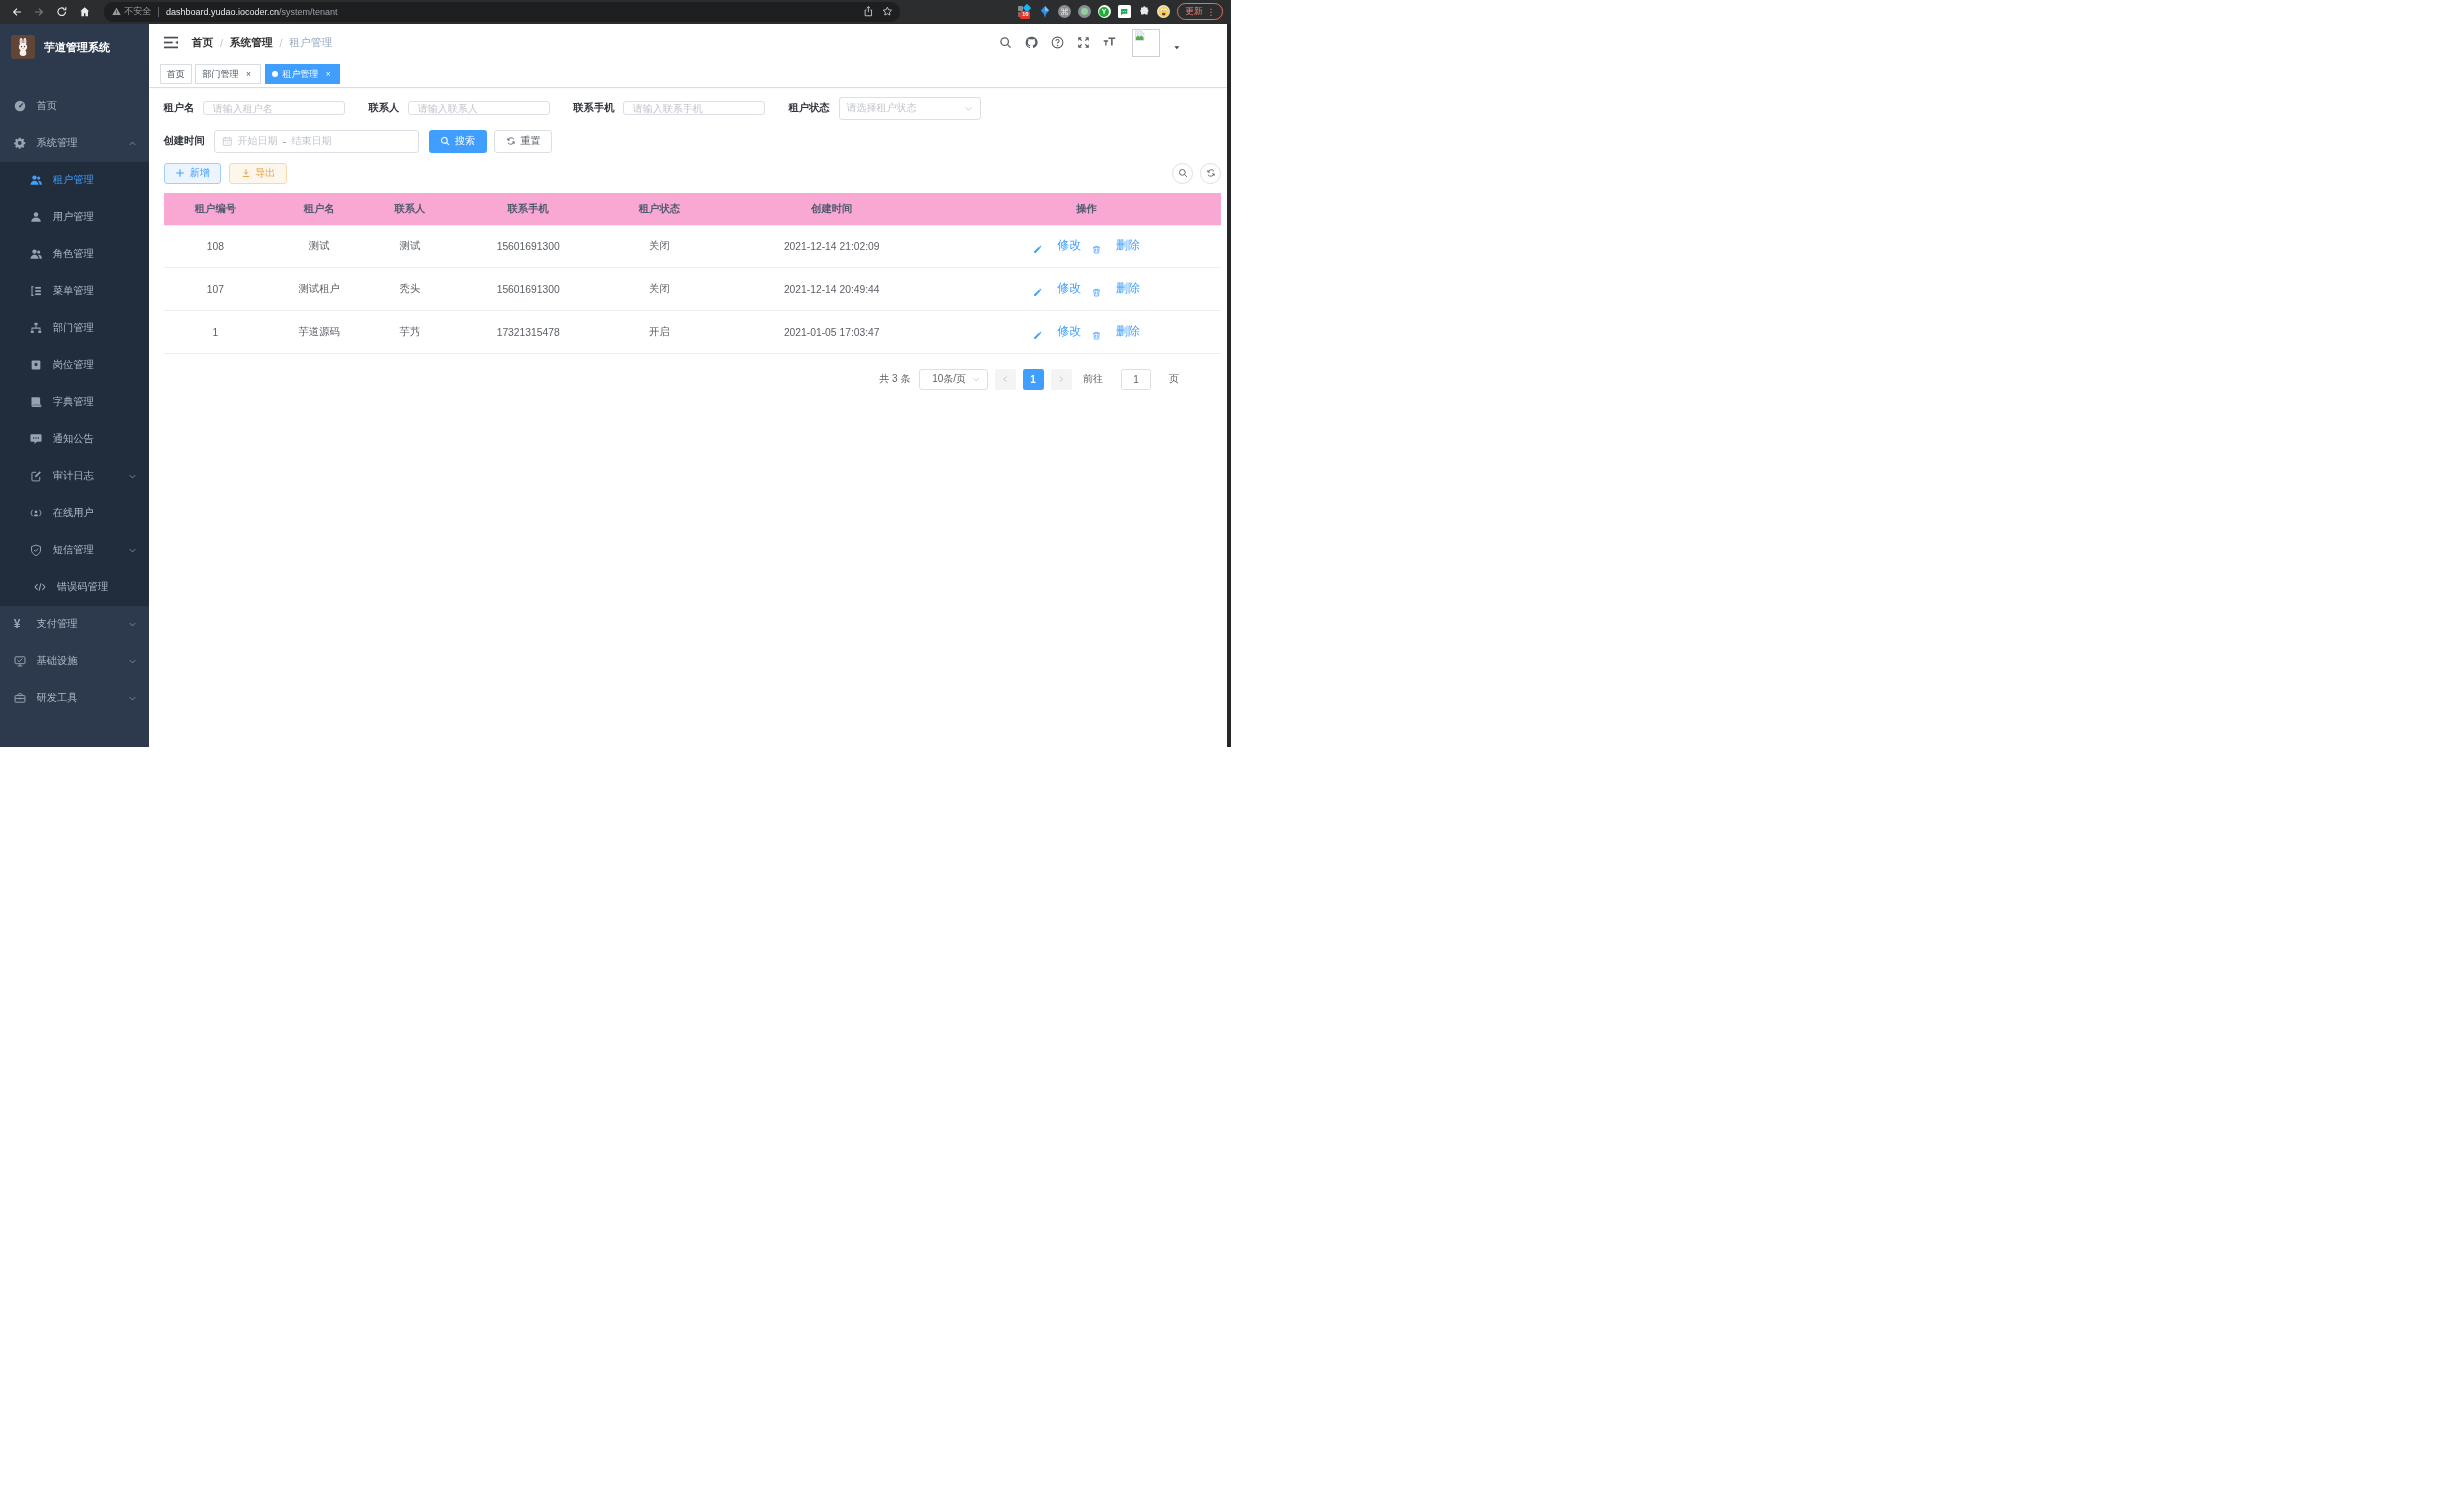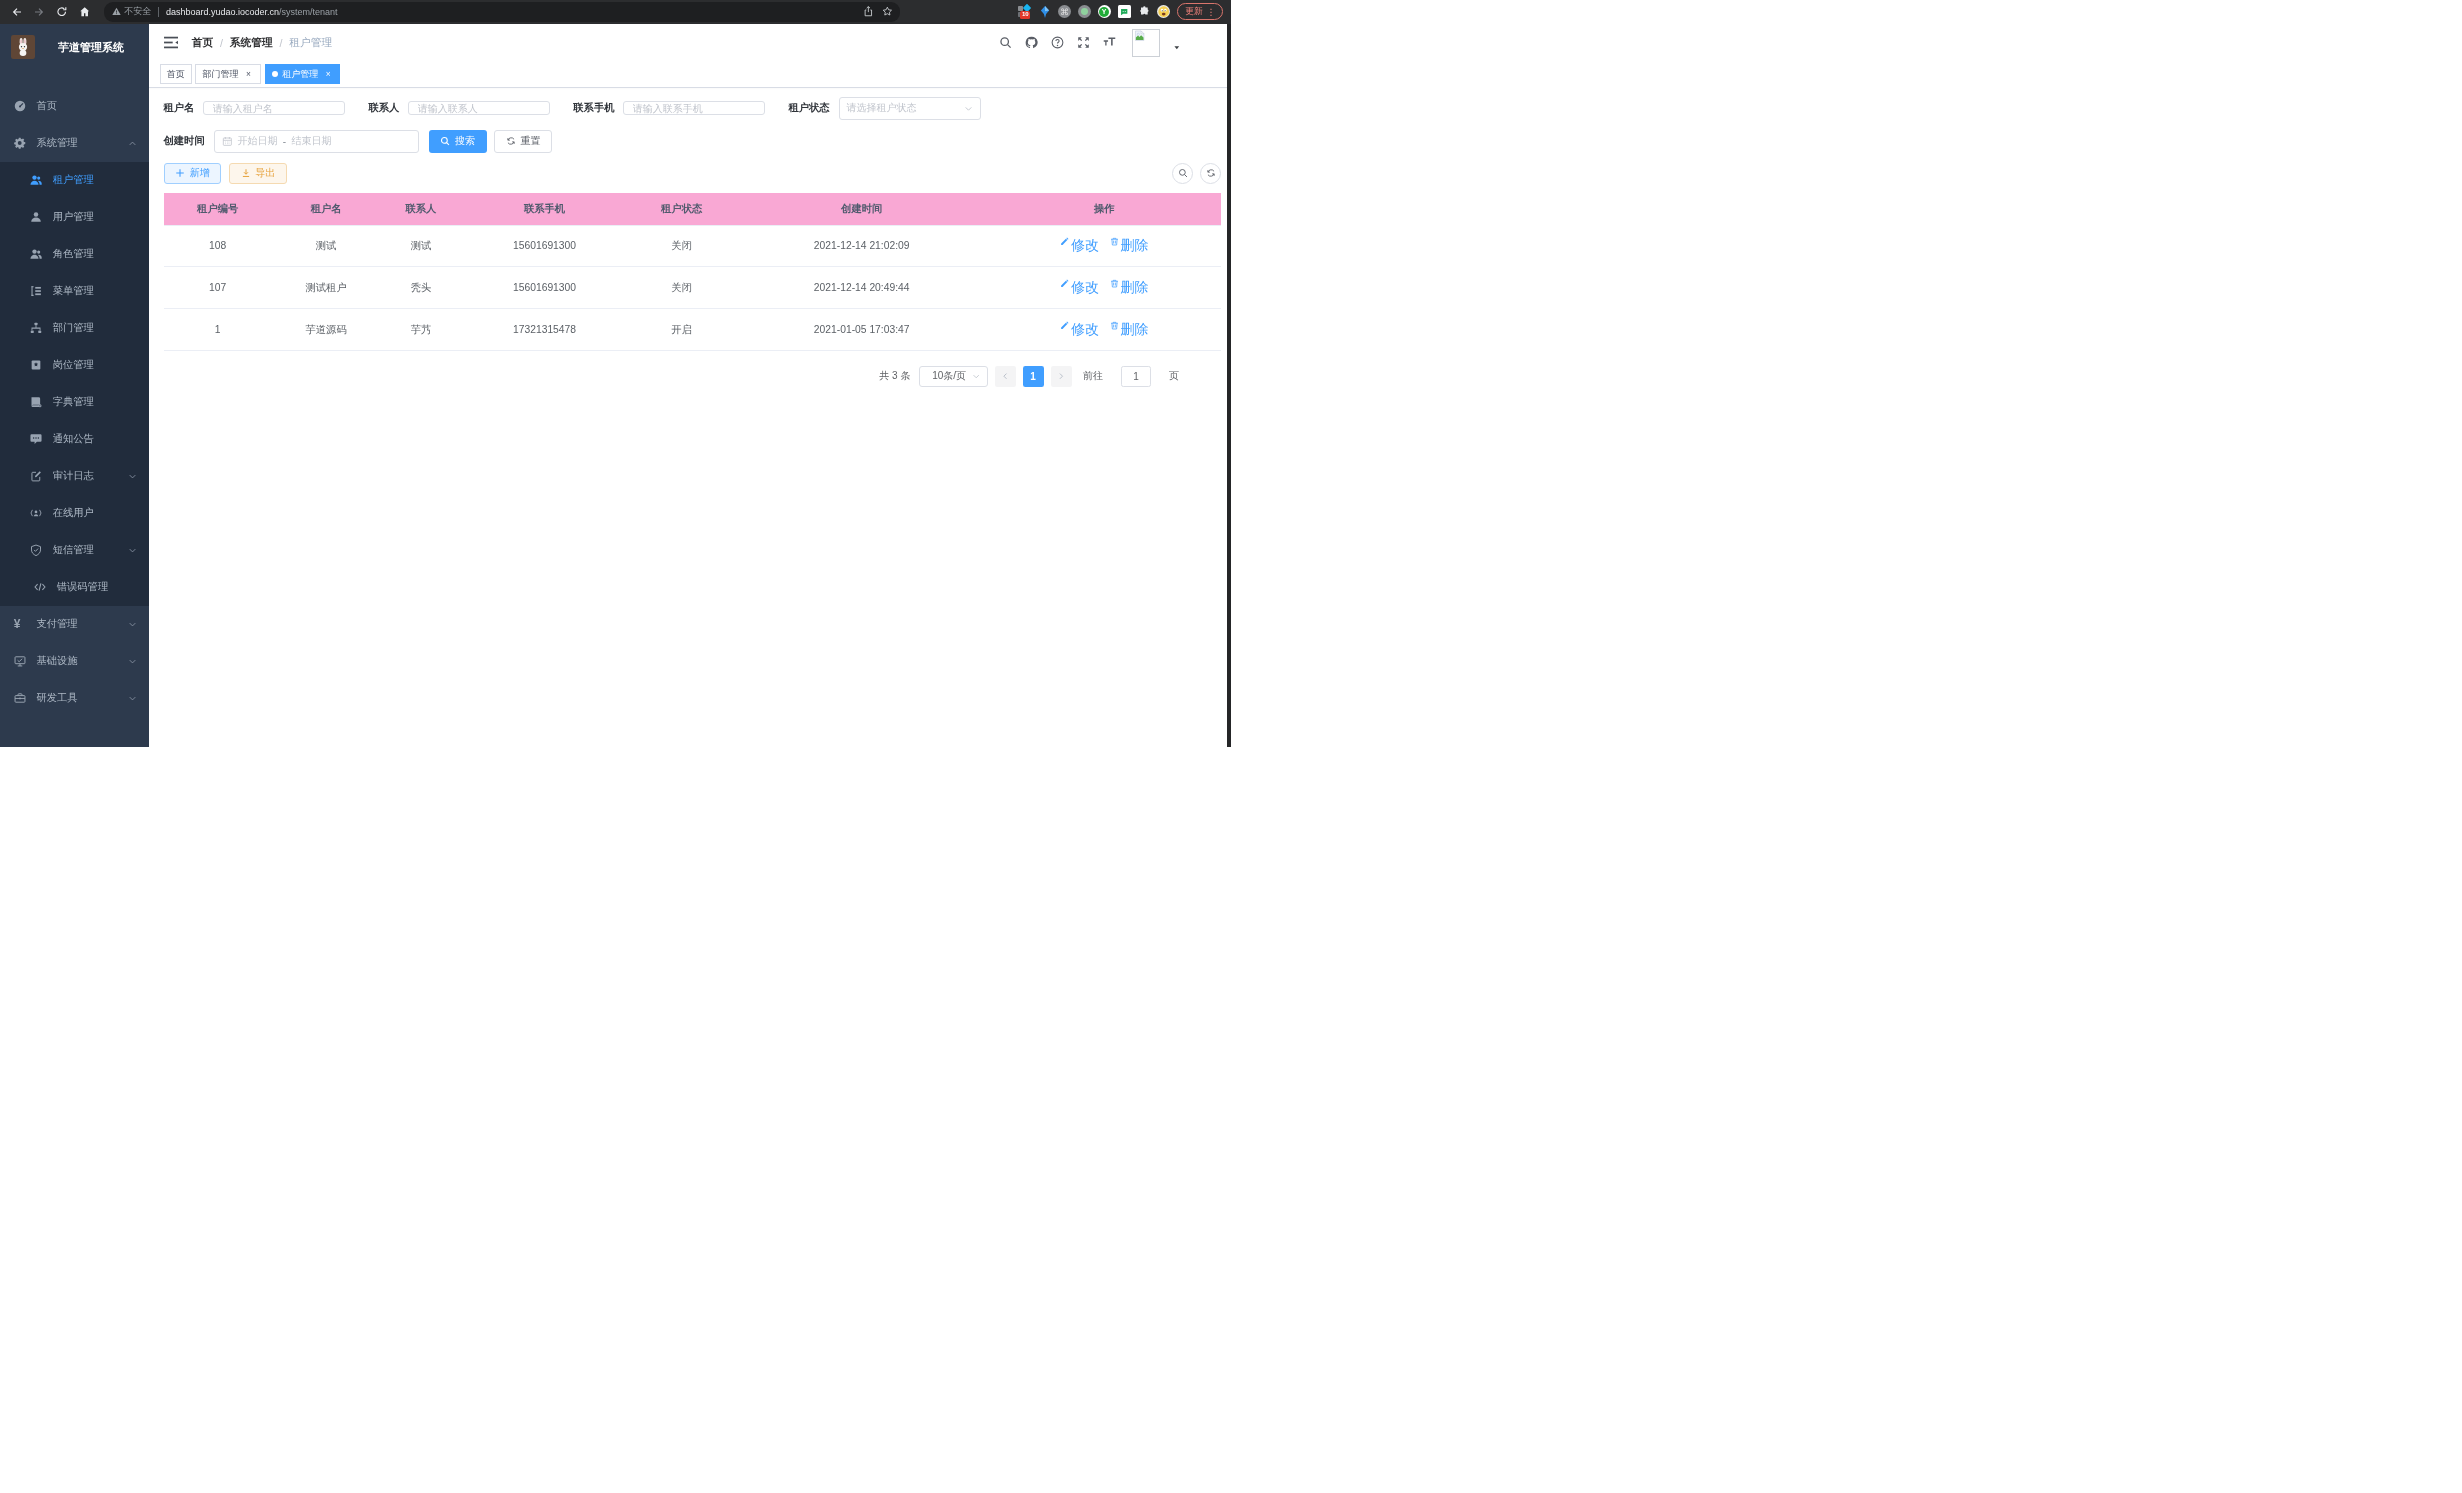--- a/index.html
+++ b/index.html
@@ -38,21 +38,21 @@
   .ext.emoji{border-radius:50%;background:#e9e9e9;}
   .update-pill{display:flex;align-items:center;gap:3.8px;border:1.1px solid #d9756c;color:#ee8079;border-radius:8.4px;padding:1.5px 6.9px;font-size:8.8px;flex:0 0 auto;}
   .update-pill .dots{letter-spacing:0;font-size:9px;color:#ee8079;}
 
   
   .app{display:flex; height:723px;}
   .right-edge{position:absolute;right:0;top:23.6px;width:3.8px;height:723px;background:#252628;z-index:40;}
 
   
   .sidebar{width:149px; background:var(--sidebar-bg); flex:0 0 auto; color:#bfcbd9; overflow:hidden;}
-  .logo-row{height:47px; display:flex; align-items:center; padding-left:11.4px; gap:23px;}
+  .logo-row{height:47px; display:flex; align-items:center; padding-left:11.4px; gap:9px;}
   .logo-img{width:23.6px;height:23.6px;border-radius:2.3px;background:#5f4636;display:flex;align-items:center;justify-content:center;overflow:hidden;}
   .logo-title{color:#fff;font-size:11px;font-weight:bold;}
   .menu{margin-top:17px;}
   .mi{height:37px; display:flex; align-items:center; font-size:10.3px; color:#aeb9c6; cursor:pointer; position:relative;}
   .mi .ic{width:12px;height:12px;margin-right:10.7px;color:#98a3b1;flex:0 0 auto;}
   .mi.lv1{padding-left:13.7px;}
   .mi.lv2{padding-left:30px;background:var(--submenu-bg);}
   .mi.lv3{padding-left:34px;background:var(--submenu-bg);}
   .mi .chev{position:absolute;right:12px;width:9px;height:9px;color:#8b96a6;}
   .mi.active{color:var(--primary);}
@@ -103,21 +103,21 @@
   .btn-warnl{background:#fdf6ec;border-color:#f5dab1;color:var(--warning);height:21px;}
   .toolbar-row{display:flex;align-items:center;margin-top:2.3px;}
   .round-btns{margin-left:auto;display:flex;gap:6.9px;}
   .rbtn{width:21px;height:21px;border:0.8px solid #dcdfe6;border-radius:50%;display:flex;align-items:center;justify-content:center;color:#5a5e66;cursor:pointer;background:#fff;}
   .rbtn .ric{width:10px;height:10px;}
 
   
   table.grid{width:100%;border-collapse:collapse;margin-top:9px;font-size:10.3px;}
   table.grid th{background:#f9a8d4;color:#4f5a6d;font-weight:bold;padding:9px 0;text-align:center;border-bottom:0.8px solid #ebeef5;}
   table.grid td{color:#5b6066;padding:11.4px 0;text-align:center;border-bottom:0.8px solid #ebeef5;}
-  .oplink{color:var(--primary);display:inline-flex;align-items:flex-start;gap:2px;cursor:pointer;font-size:14px;}
+  .oplink{color:var(--primary);display:inline-flex;align-items:flex-end;gap:15px;cursor:pointer;font-size:12px;}
   .oplink .oic{width:9px;height:9px;}
   .oplink + .oplink{margin-left:10.7px;}
 
   
   .pager{display:flex;align-items:center;justify-content:flex-end;margin:15px 42px 0 0;font-size:10px;color:#606266;gap:6.9px;}
   .pg-total{margin-right:1.5px;}
   .pg-size{width:69px;height:21px;border:0.8px solid #dcdfe6;border-radius:3px;display:flex;align-items:center;padding:0 6px;color:#606266;cursor:pointer;}
   .pg-size .ph{flex:1;text-align:center;}
   .pg-size .chev{width:8.4px;height:8.4px;color:#c0c4cc;}
   .pg-arrow{width:21px;height:21px;background:#f4f4f5;border-radius:2.3px;display:flex;align-items:center;justify-content:center;color:#b7bdc8;cursor:pointer;}

